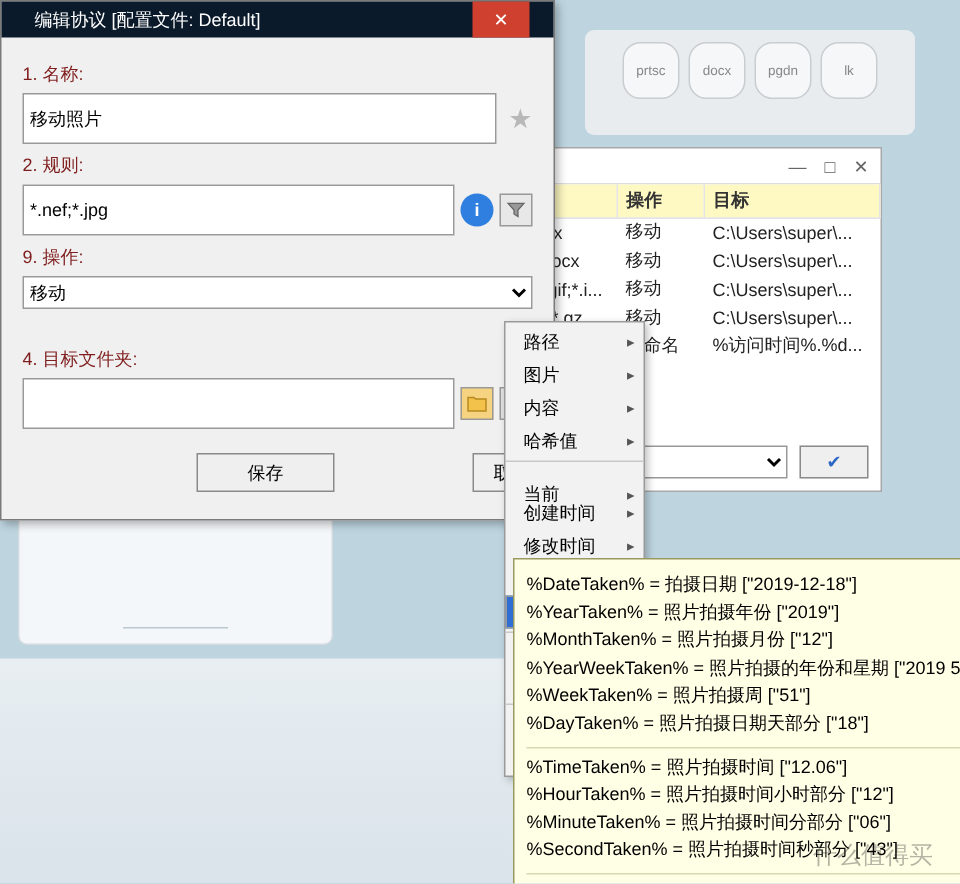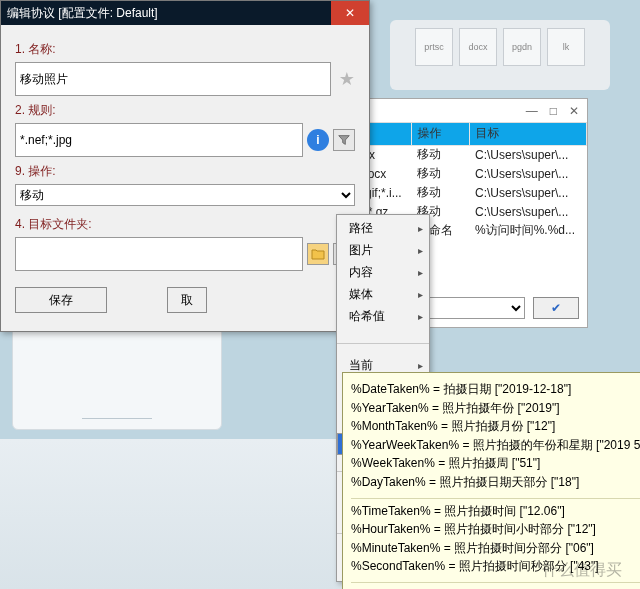--- a/index.html
+++ b/index.html
@@ -1,57 +1,57 @@
 <!DOCTYPE html>
 <html><head>
 <meta charset="utf-8">
 <style>
 *{box-sizing:border-box;margin:0;padding:0;font-family:"Microsoft YaHei",SimSun,sans-serif;font-size:12px}
 body{width:640px;height:589px;background:#bed5e0;position:relative;overflow:hidden}
 .bg-kb{position:absolute;top:20px;right:30px;width:220px;height:70px;background:#e8ecef;border-radius:6px;display:flex;gap:6px;padding:8px;justify-content:center}
-.bg-kb div{width:38px;height:38px;background:#f5f7f8;border:1px solid #c8cdd2;border-radius:0;font-size:9px;color:#888;display:flex;align-items:center;justify-content:center}
+.bg-kb div{width:38px;height:38px;background:#f5f7f8;border:1px solid #c8cdd2;border-radius:12px;font-size:9px;color:#888;display:flex;align-items:center;justify-content:center}
 .bg-tp{position:absolute;left:12px;top:280px;width:210px;height:150px;background:#f4f7f9;border:1px solid #d5dce1;border-radius:6px}
 .bg-tp::after{content:"";position:absolute;bottom:10px;left:50%;transform:translateX(-50%);width:70px;height:6px;border-bottom:1px solid #bcc8d0}
 .bg-desk{position:absolute;left:0;bottom:0;width:640px;height:150px;background:linear-gradient(#e8eef2,#d9e3e9)}
 .watermark{position:absolute;right:18px;bottom:8px;font-size:16px;color:rgba(40,40,40,.35);font-weight:500}
 
 
 .dlg{position:absolute;left:0;top:0;width:370px;background:#f0f0f0;border:1px solid #7a7a7a;box-shadow:2px 2px 6px rgba(0,0,0,.3)}
-.titlebar{height:24px;background:#0a1a2a;color:#fff;display:flex;align-items:center;padding:0 6px}
+.titlebar{height:24px;background:#0a1a2a;color:#fff;display:flex;align-items:center;padding:0 22px}
 .titlebar .t{flex:1;font-size:12px}
 .closebtn{width:38px;height:24px;background:#d0402f;color:#fff;display:flex;align-items:center;justify-content:center;margin-right:-6px;cursor:pointer}
 .dlg-body{padding:10px 14px}
 .lbl{margin:6px 0 4px;color:#7f1d1d}
 .row{display:flex;align-items:center;gap:4px;margin-bottom:6px}
 .txt{flex:1;height:34px;border:1px solid #999;background:#fff;padding:0 4px}
 .star{font-size:18px;color:#b8b8b8;margin-left:4px}
 .ibtn{width:22px;height:22px;border:1px solid #999;background:#e8e8e8;display:flex;align-items:center;justify-content:center;cursor:pointer}
 .ibtn.info{background:#2f7fe0;color:#fff;border-radius:50%;border:none;font-weight:bold}
 .ibtn.filter svg{width:14px;height:14px}
 .sel{width:100%;height:22px;border:1px solid #999;background:#fff}
 .ibtn.folder{background:#f6d380}
 .ibtn.target{background:#e2e2e2}
-.btnrow{display:flex;justify-content:flex-start;gap:60px;margin:16px 0 8px}
+.btnrow{display:flex;justify-content:flex-end;gap:92px;margin:16px 0 8px}
 .btn{min-width:92px;height:26px;border:1px solid #8a8a8a;background:#efefef;cursor:pointer}
 
 
 .win2{position:absolute;left:330px;top:98px;width:258px;height:230px;background:#fff;border:1px solid #a8a8a8}
 .win2-t{height:24px;border-bottom:1px solid #ddd;display:flex;justify-content:flex-end;align-items:center;gap:12px;padding:0 8px}
 .win2-t span{color:#666;cursor:pointer}
 .tbl{width:100%;border-collapse:collapse;table-layout:fixed}
-.tbl th{height:22px;font-weight:400;text-align:left;padding:0 6px;border-right:1px solid #e4e4e4;border-bottom:1px solid #e4e4e4;background:#0ea5e9;color:#333}
+.tbl th{height:22px;font-weight:700;text-align:left;padding:0 6px;border-right:1px solid #e4e4e4;border-bottom:1px solid #e4e4e4;background:#fef9c3;color:#333}
 .tbl td{height:19px;padding:0 6px;white-space:nowrap;overflow:hidden;text-overflow:ellipsis;color:#222}
 .win2-b{position:absolute;bottom:8px;left:8px;right:8px;display:flex;gap:8px;align-items:center}
 .win2-b .sel{flex:1}
 .okbtn{width:46px;height:22px;border:1px solid #8a8a8a;background:#efefef;color:#2b66c4;display:flex;align-items:center;justify-content:center;cursor:pointer}
 
 
 .menu{position:absolute;background:#f2f2f2;border:1px solid #9a9a9a;box-shadow:2px 2px 5px rgba(0,0,0,.25);padding:2px 0}
 .menu .mi{height:22px;display:flex;align-items:center;padding:0 22px 0 12px;position:relative;cursor:default}
-.menu .mi.sep{border-top:1px solid #c8c8c8;margin-top:16px;padding-top:20px;height:24px}
+.menu .mi.sep{border-top:1px solid #c8c8c8;margin-top:2px;padding-top:20px;height:24px}
 .menu .mi.sub::after{content:"▸";position:absolute;right:6px;color:#555;font-size:10px}
 .menu .mi.sel{background:#2f6fd4;color:#fff}
 
 
 .tip{position:absolute;background:#ffffe6;border:1px solid #9a9a60;padding:4px 8px;line-height:1.55;white-space:nowrap}
 .tip .grp{padding:3px 0}
 .tip .grp+.grp{border-top:1px solid #d8d8b0;margin-top:3px}
 </style>
 </head>
 <body>
@@ -137,21 +137,21 @@
       <div class="ibtn filter">
         <svg viewBox="0 0 16 16">
             <path d="M2 3h12l-4.5 5v5l-3-2v-3z" fill="#999" stroke="#666"></path>
           </svg>
       </div>
     </div>
 
     <div class="lbl">9. 操作:</div>
     <select class="sel"><option>移动</option></select>
 
-    <div class="lbl" style="margin-top:10px">4. 目标文件夹:</div>
+    <div class="lbl" style="margin-top:25px">4. 目标文件夹:</div>
     <div class="row">
       <input class="txt" value="" style="">
       <div class="ibtn folder">
         <svg width="14" height="12" viewBox="0 0 14 12">
             <path d="M1 2h4l1 1h7v8H1z" fill="#f2c24a" stroke="#b88a20"></path>
           </svg>
       </div>
       <div class="ibtn target">
         <svg width="14" height="14" viewBox="0 0 14 14">
             <rect x="2" y="2" width="10" height="10" fill="#bcd3ef" stroke="#5a7aa8"></rect>
@@ -165,21 +165,20 @@
       <button class="btn">保存</button>
       <button class="btn" style="min-width:40px">取</button>
     </div>
   </div>
 </div>
 
 <div class="menu" id="menu1" style="left:336px;top:214px;width:94px">
     <div class="mi sub">路径</div>
     <div class="mi sub">图片</div>
     <div class="mi sub">内容</div>
-    <div class="mi sub">媒体</div>
     <div class="mi sub">哈希值</div>
     <div class="mi sub sep">当前</div>
     <div class="mi sub">创建时间</div>
     <div class="mi sub">修改时间</div>
     <div class="mi sub">访问时间</div>
     <div class="mi sub sel">拍摄时间</div>
     <div class="mi sub sep">文件夹</div>
     <div class="mi sub">其它</div>
     <div class="mi sub sep">自定义</div>
     <div class="mi sub">操作符</div>

